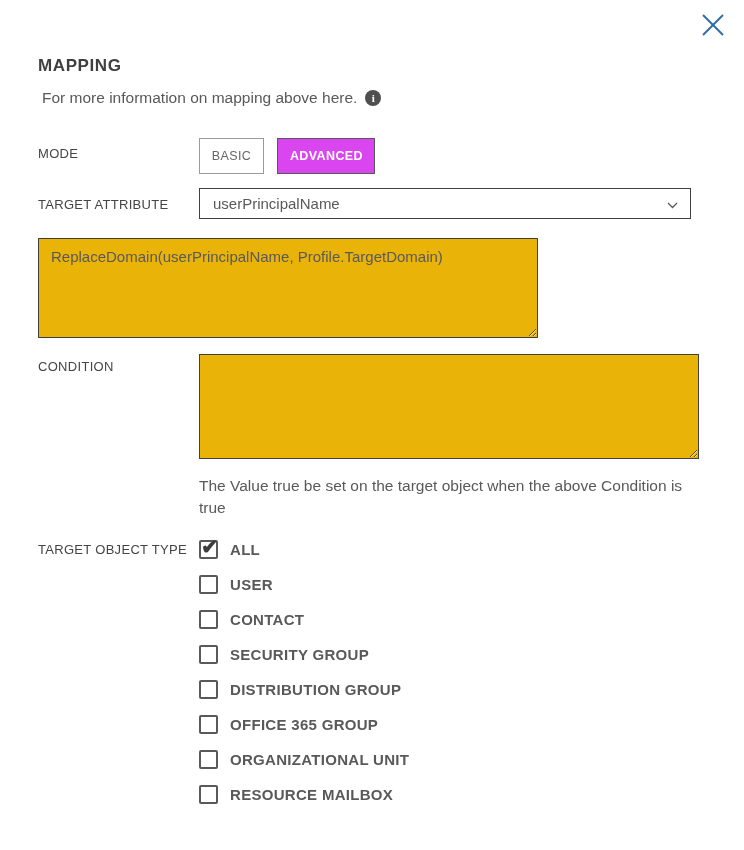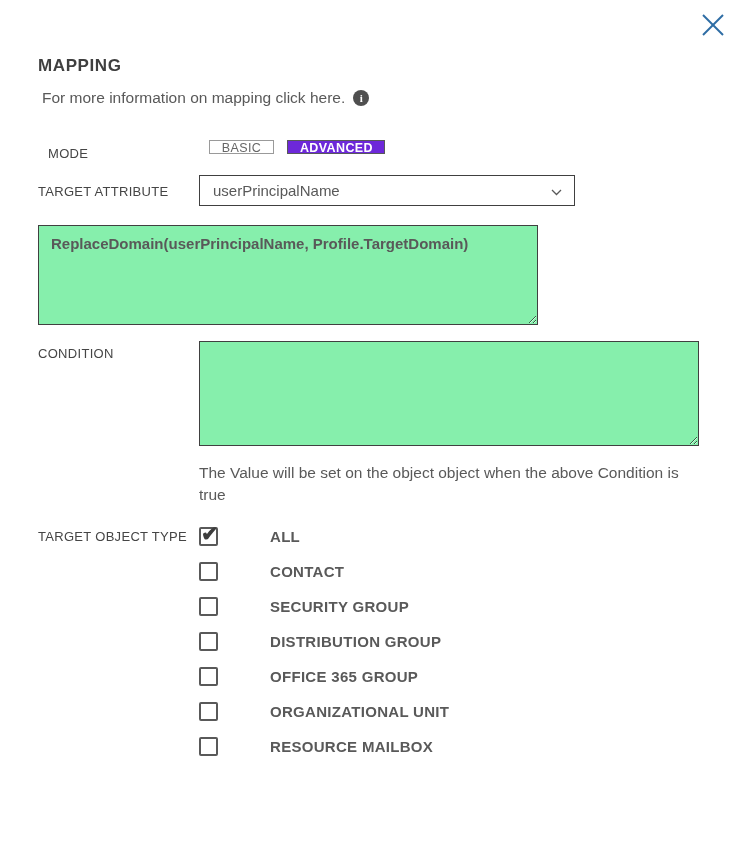--- a/index.html
+++ b/index.html
@@ -66,96 +66,94 @@
     width: 161px;
     flex: 0 0 161px;
     font-size: 13px;
     color: #454545;
     letter-spacing: 0.3px;
     text-transform: uppercase;
   }
 
   
   .row-mode { margin-bottom: 14px; }
-  .row-mode .row-label { padding-top: 8px; margin-left: 10px; }
+  .row-mode .row-label { padding-top: 8px; }
   .mode-btn {
-    height: 14px;
+    height: 36px;
     font-family: "Liberation Sans", sans-serif;
     font-size: 12.5px;
     letter-spacing: 0.4px;
     cursor: pointer;
   }
   .mode-btn.basic {
     width: 65px;
     background: #ffffff;
     border: 1px solid #9a9a9a;
     color: #666666;
   }
   .mode-btn.advanced {
     width: 98px;
     margin-left: 9px;
-    background: #6d28d9;
+    background: #d946ef;
     border: 1px solid #58585a;
     color: #ffffff;
     font-weight: bold;
   }
 
   
   .row-attr { margin-bottom: 19px; }
   .row-attr .row-label { padding-top: 9px; }
   .select-box {
-    width: 376px;
+    width: 492px;
     height: 31px;
     border: 1px solid #404040;
     background: #ffffff;
     display: flex;
     align-items: center;
     justify-content: space-between;
     padding: 0 12px 0 13px;
     font-size: 15px;
     color: #595959;
     cursor: pointer;
   }
   .select-box .chevron { flex: 0 0 auto; margin-left: 8px; }
 
   
   .row-value { margin-bottom: 16px; }
   .row-value .row-label, .row-cond .row-label { padding-top: 5px; }
   textarea.box {
     border: 1px solid #404040;
-    background: #86efac;
+    background: #eab308;
     font-family: "Liberation Sans", sans-serif;
     font-size: 15px;
     color: #595959;
     padding: 7px 12px;
     line-height: 21px;
     width: 500px;
     resize: both;
     outline: none;
-    font-weight: bold;
   }
   .value-area { height: 100px; }
   .condition-area { height: 105px; }
 
   .helper-text {
     margin: 16px 0 21px 161px;
     width: 505px;
     font-size: 15.5px;
     line-height: 22px;
     color: #595959;
   }
 
   
   .check-list { display: flex; flex-direction: column; }
   .check-row {
     display: flex;
     align-items: center;
     margin-bottom: 16px;
     cursor: pointer;
-    gap: 40px;
   }
   .checkbox {
     position: relative;
     width: 19px;
     height: 19px;
     border: 2px solid #595959;
     border-radius: 2px;
     background: #ffffff;
     flex: 0 0 auto;
   }
@@ -188,21 +186,21 @@
         <line x1="3" y1="3" x2="23" y2="23" stroke="#2e6da4" stroke-width="2"></line>
         <line x1="23" y1="3" x2="3" y2="23" stroke="#2e6da4" stroke-width="2"></line>
       </svg>
     </span>
   </button>
 
   <div class="content">
     <div class="dialog-title">MAPPING</div>
 
     <div class="subtitle-row">
-      <span>For more information on mapping click here.</span>
+      <span>For more information on mapping above here.</span>
       <span class="info-icon">i</span>
     </div>
 
     <div class="form">
 
       <div class="row row-mode">
         <div class="row-label">MODE</div>
         <div>
           <button class="mode-btn basic">BASIC</button>
           <button class="mode-btn advanced">ADVANCED</button>
@@ -223,31 +221,35 @@
 
       <div class="row row-value">
         <textarea class="box value-area" spellcheck="false" style="">ReplaceDomain(userPrincipalName, Profile.TargetDomain)</textarea>
       </div>
 
       <div class="row row-cond">
         <div class="row-label">CONDITION</div>
         <textarea class="box condition-area" spellcheck="false" style=""></textarea>
       </div>
 
-      <div class="helper-text">The Value will be set on the object object when the above Condition is true</div>
+      <div class="helper-text">The Value true be set on the target object when the above Condition is true</div>
 
       <div class="row">
         <div class="row-label" style="padding-top:2px">TARGET OBJECT TYPE</div>
         <div class="check-list">
 
           <div class="check-row">
             <span class="checkbox checked"></span>
             <span class="check-label">ALL</span>
           </div>
 
+          <div class="check-row">
+            <span class="checkbox"></span>
+            <span class="check-label">USER</span>
+          </div>
 
           <div class="check-row">
             <span class="checkbox"></span>
             <span class="check-label">CONTACT</span>
           </div>
 
           <div class="check-row">
             <span class="checkbox"></span>
             <span class="check-label">SECURITY GROUP</span>
           </div>

